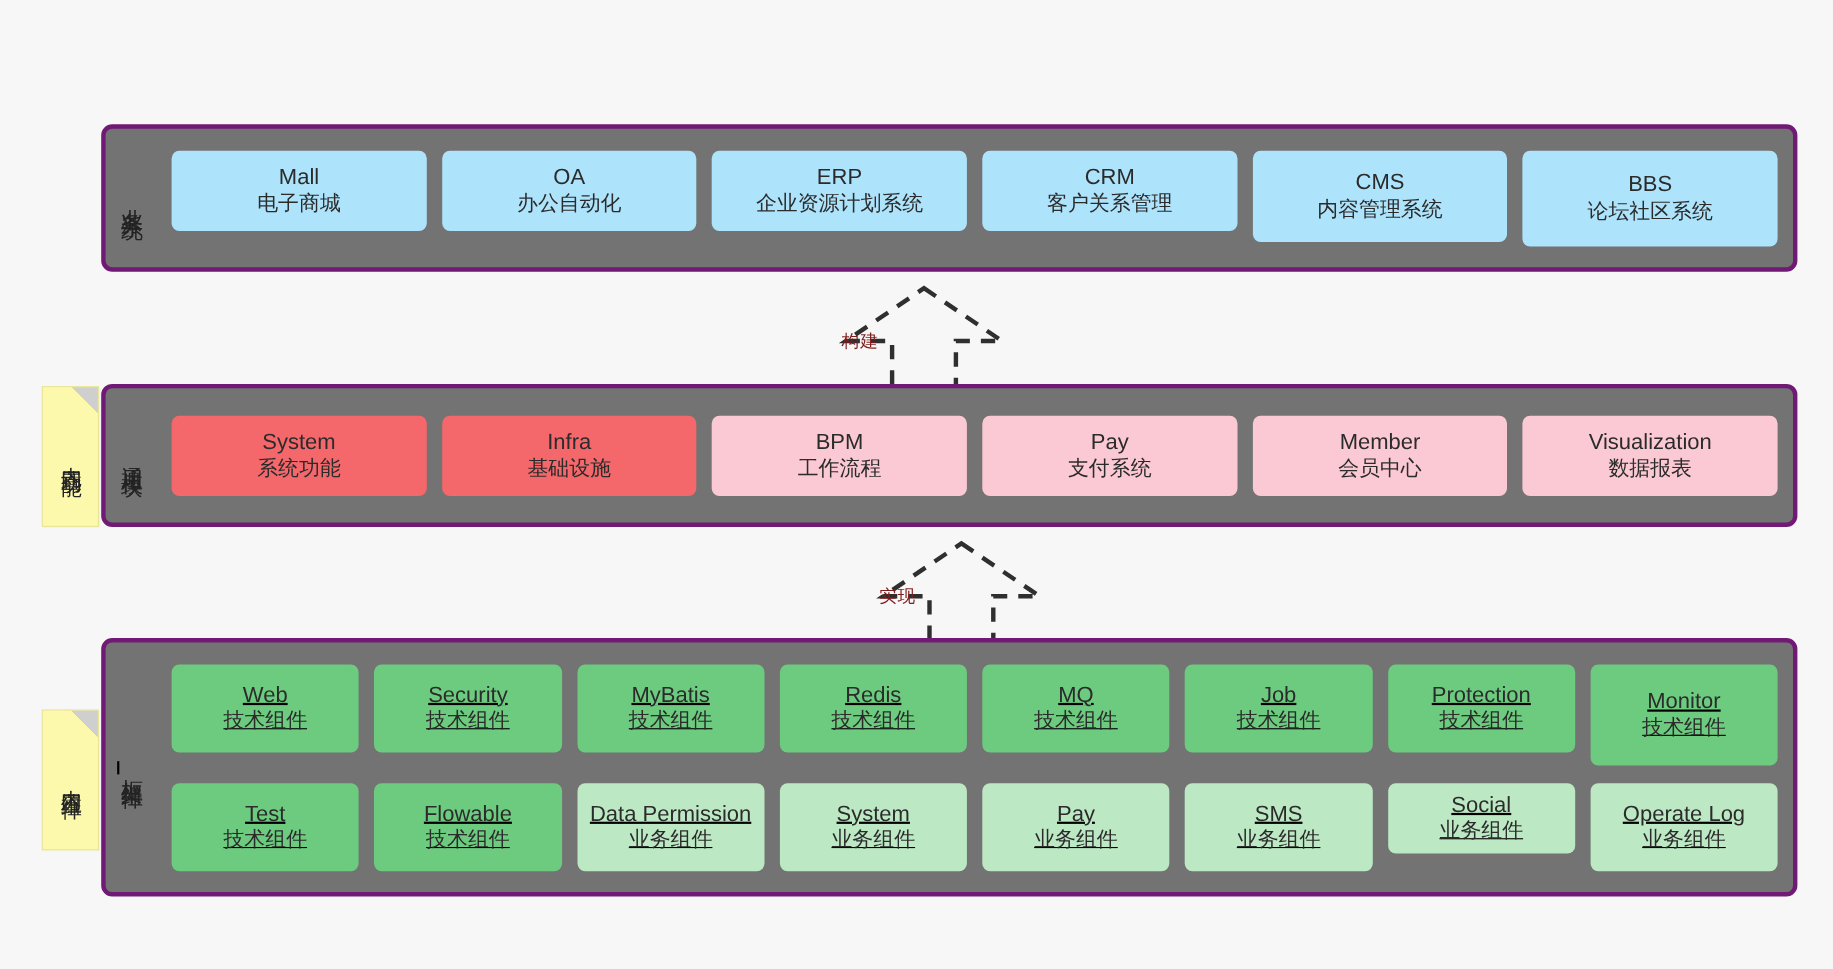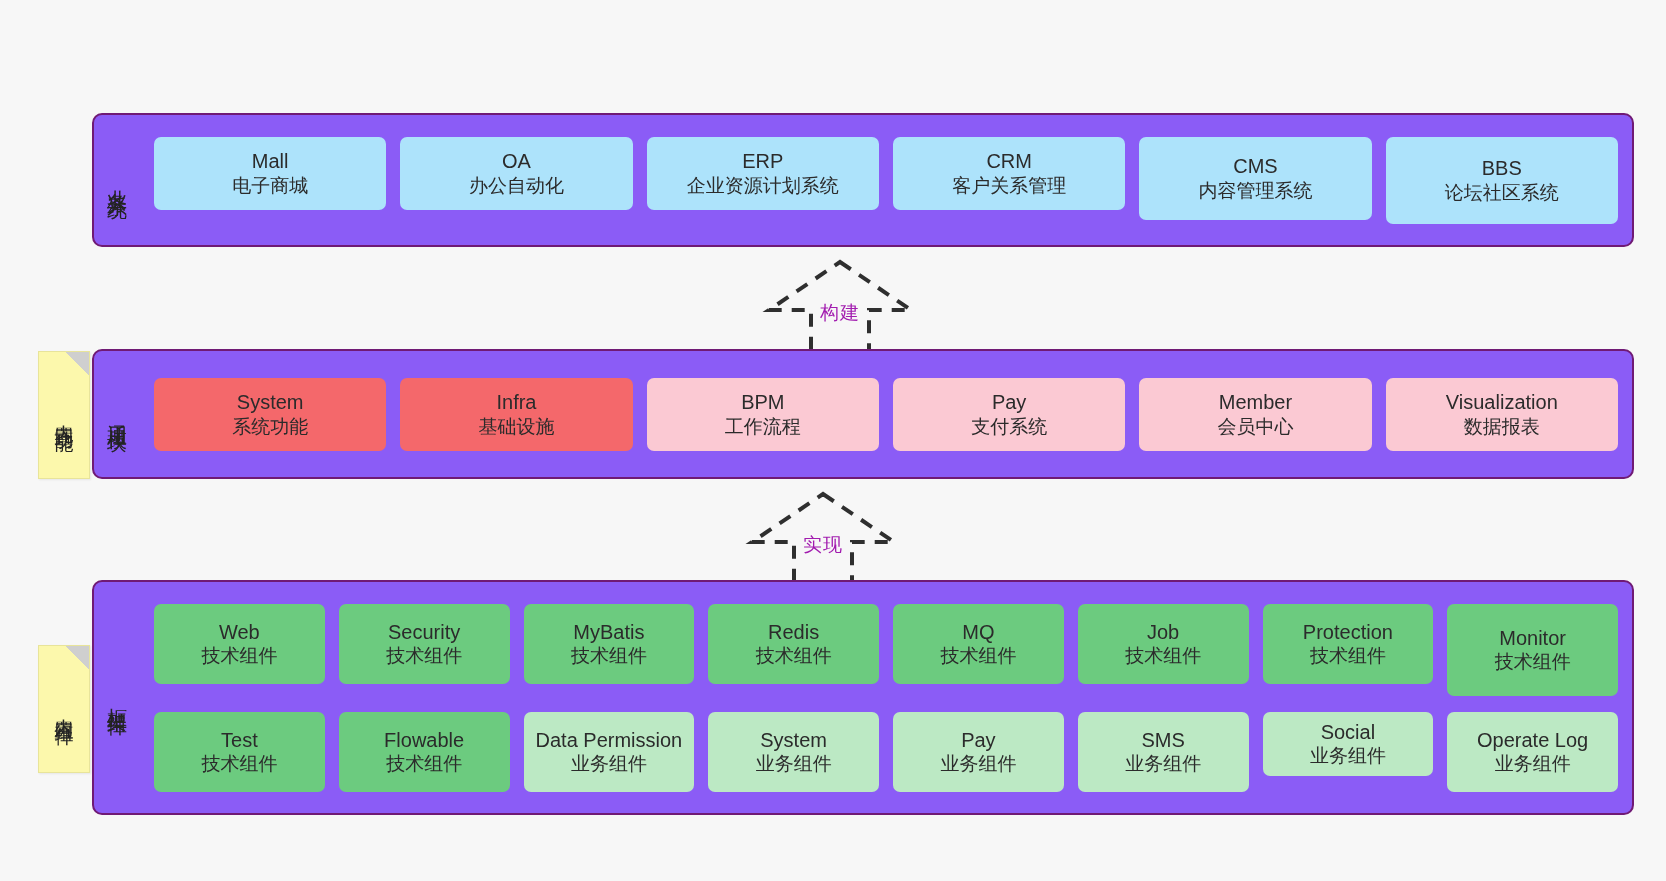--- a/index.html
+++ b/index.html
@@ -13,22 +13,22 @@
   #canvas {
     position: relative;
     width: 1666px;
     height: 881px;
     background: #f7f7f7;
   }
 
   
   .band {
     position: absolute;
-    background: #8b5cf6;
-    border: 2px solid #701a75;
+    background: #737373;
+    border: 4px solid #701a75;
     border-radius: 10px;
     display: flex;
     align-items: stretch;
   }
   .band-title {
     flex: 0 0 auto;
     width: 46px;
     display: flex;
     align-items: center;
     justify-content: center;
@@ -105,23 +105,22 @@
   .arrow {
     position: absolute;
     width: 150px;
     height: 95px;
   }
   .arrow svg { display: block; overflow: visible; }
   .arrow-label {
     position: absolute;
     left: 0; right: 0;
     top: 42px;
-    text-align: center;
-    font-size: 19px;
-    color: #a21caf;
+    font-size: 16px;
+    color: #7f1d1d;
     letter-spacing: 1px;
     user-select: none;
     pointer-events: none;
   }
 </style>
 </head>
 <body>
 
 <div id="canvas">
 
@@ -194,33 +193,33 @@
           <span class="cn">会员中心</span>
         </div>
         <div class="card pink" style="height:73px">
           <span class="en">Visualization</span>
           <span class="cn">数据报表</span>
         </div>
       </div>
     </div>
   </div>
 
-  <div class="arrow" style="left:748px; top:490px;">
+  <div class="arrow" style="left:799px; top:490px;">
     <svg width="150" height="95" viewBox="0 0 150 95" aria-hidden="true">
       <path d="M 75 4 L 146 52 L 104 52 L 104 94 L 46 94 L 46 52 L 4 52 Z" fill="none" stroke="#2f2f2f" stroke-width="4" stroke-dasharray="13,10" stroke-linejoin="miter"></path>
     </svg>
     <div class="arrow-label">实现</div>
   </div>
 
   <div class="note" style="left:38px; top:645px; width:52px; height:128px;">
     <span class="fold"></span>
     <span>内置组件</span>
   </div>
 
-  <div class="band" id="band-framework" style="left:92px; top:580px; width:1542px; height:235px;">
+  <div class="band" id="band-framework" style="left:92px; top:580px; width:1542px; height:235px;text-decoration:underline;">
     <div class="band-title">框架组件</div>
     <div class="band-body">
 
       <div class="row">
         <div class="card green" style="height:80px">
           <span class="en">Web</span>
           <span class="cn">技术组件</span>
         </div>
         <div class="card green" style="height:80px">
           <span class="en">Security</span>

